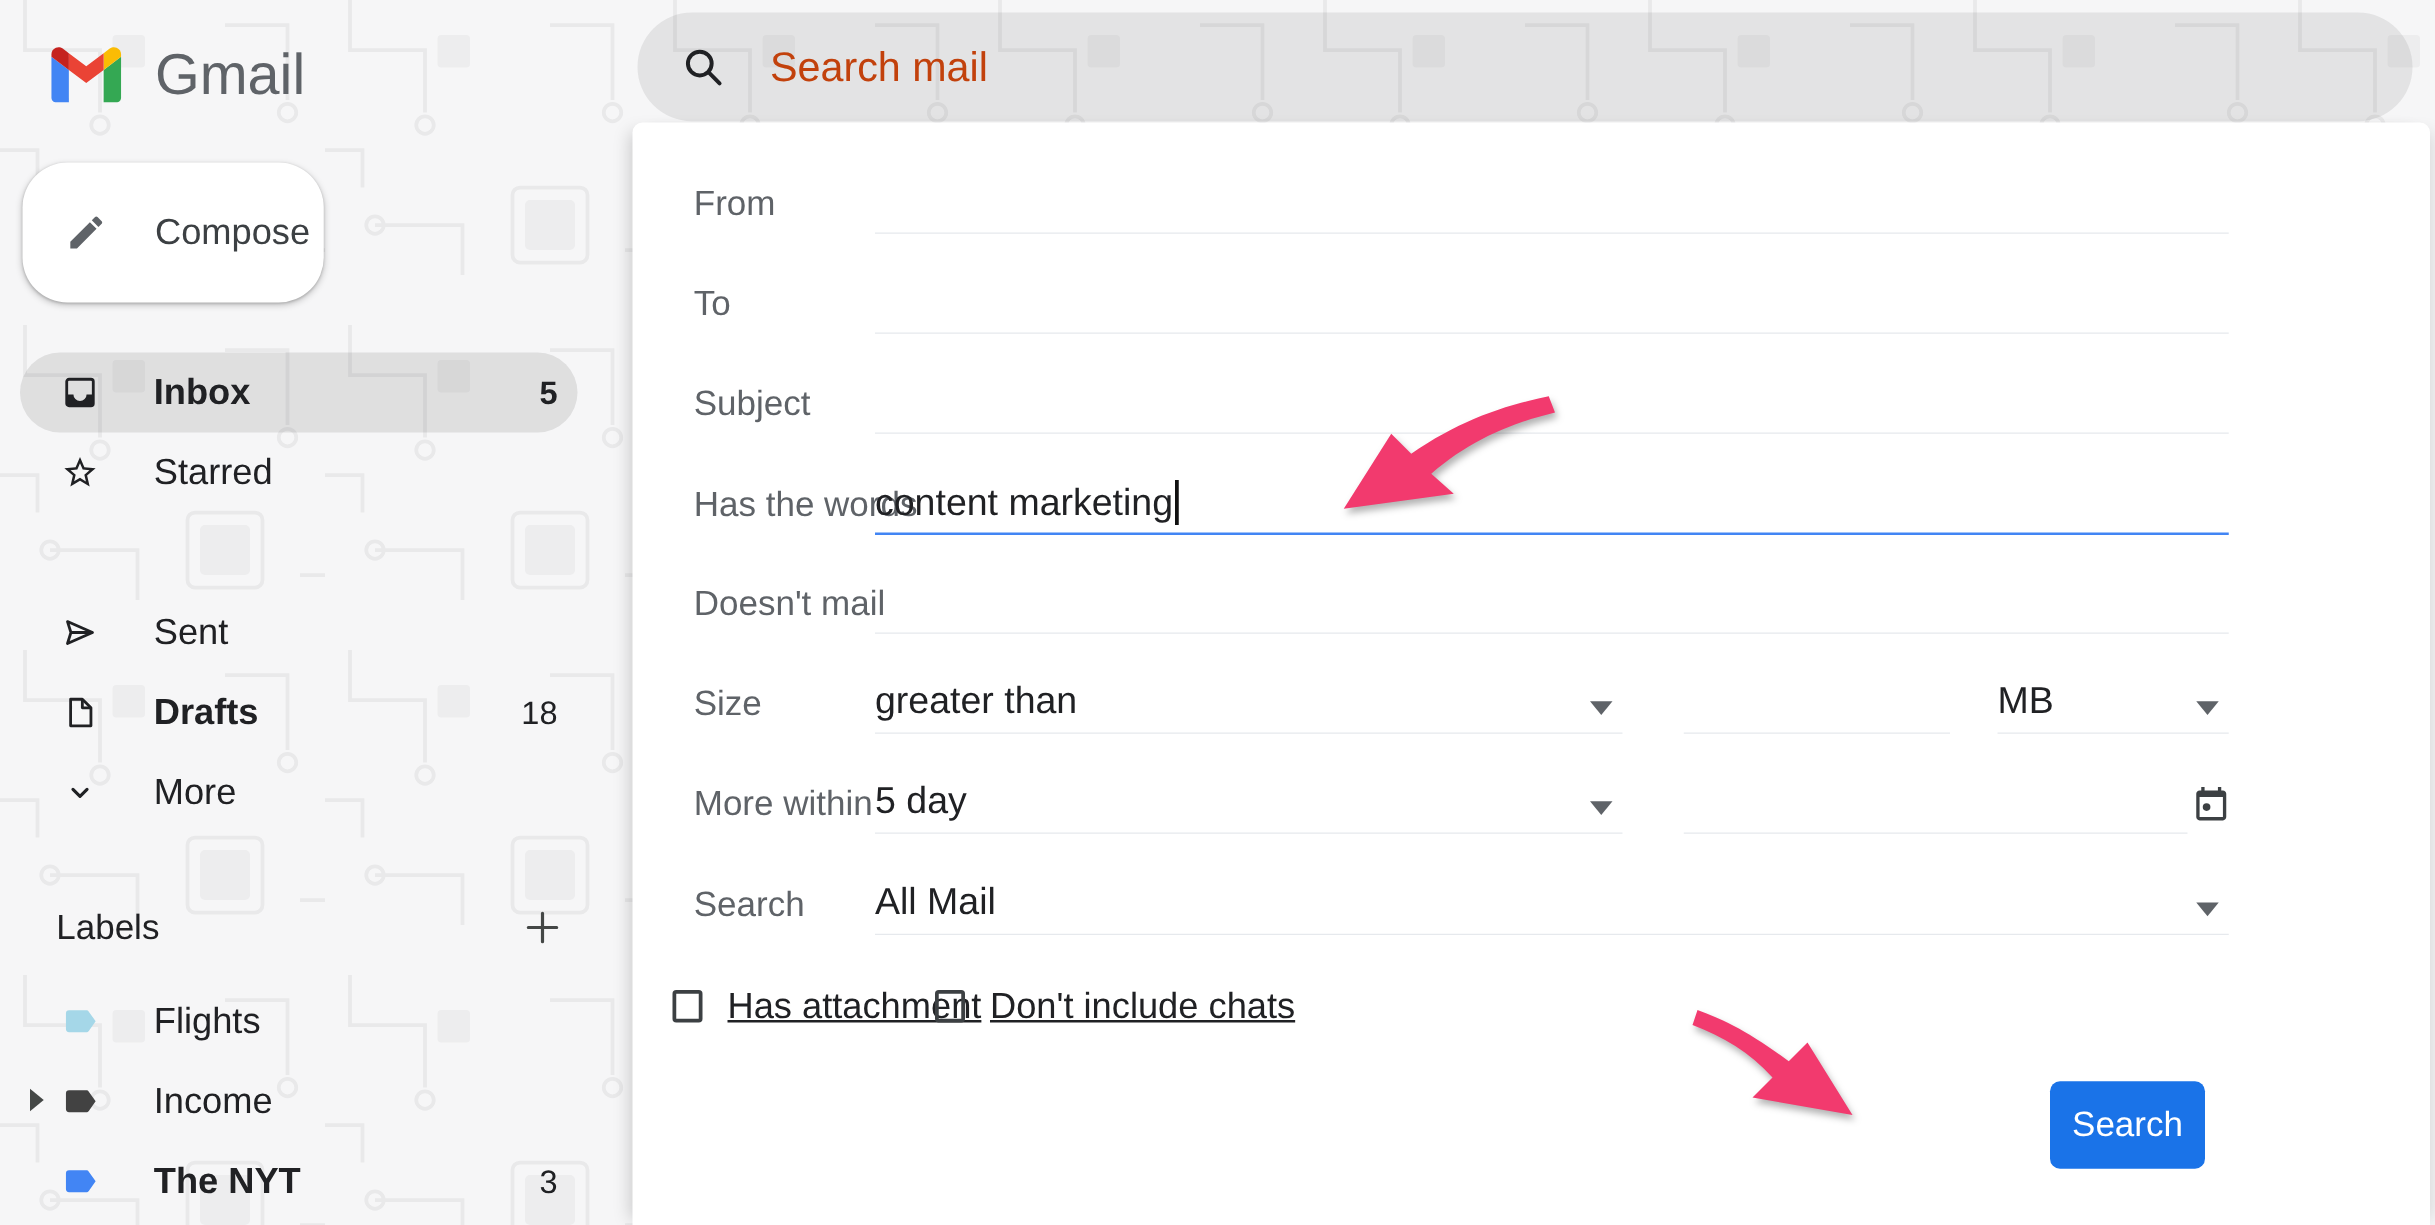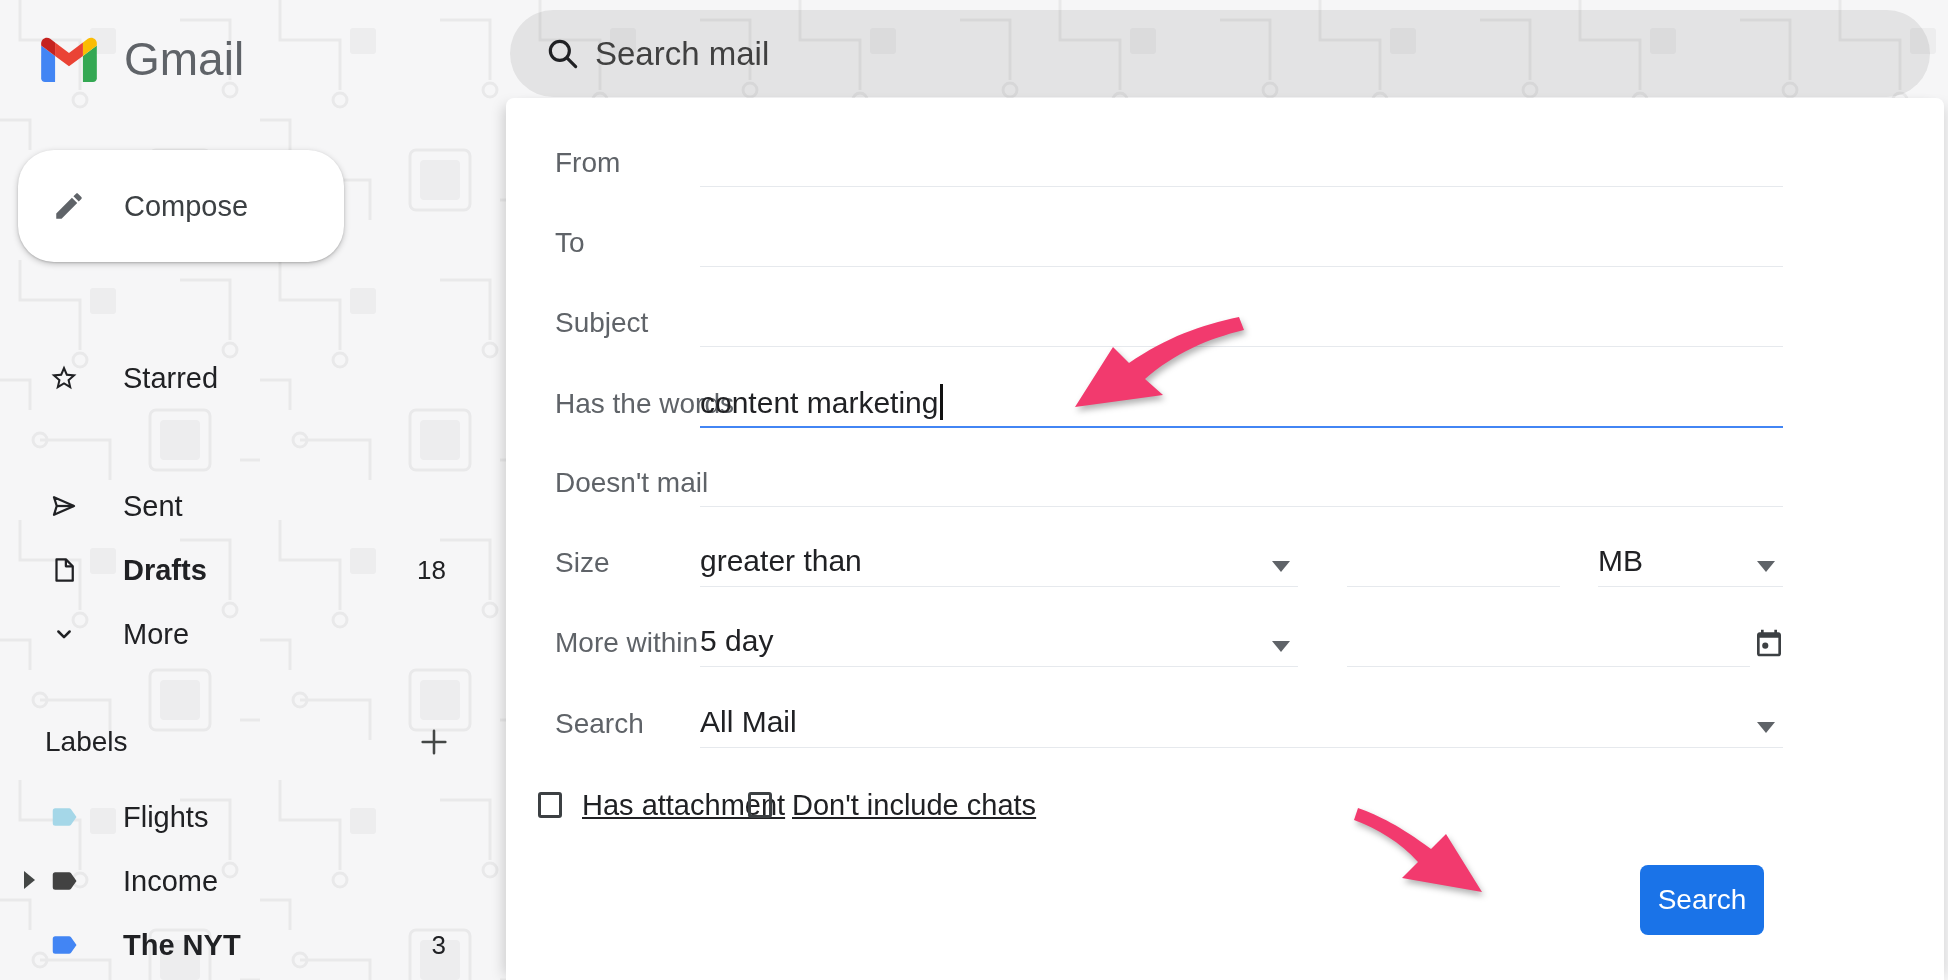--- a/index.html
+++ b/index.html
@@ -3,21 +3,21 @@
 <meta charset="utf-8">
 <style>
   html,body{margin:0;padding:0;}
   body{font-family:"Liberation Sans", sans-serif; background:#f4f4f5;}
   #stage{position:relative;width:1948px;height:980px;overflow:hidden;background:#f6f6f7;}
   #bg-pattern{position:absolute;inset:0;z-index:0;}
 
   
   .logo-wrap{position:absolute;left:40px;top:32px;z-index:2;display:flex;align-items:center;}
   .logo-text{font-size:46px;color:#5f6368;margin-left:26px;letter-spacing:0;}
-  .compose{position:absolute;left:18px;top:150px;width:326px;height:112px;background:#ffffff;
+  .compose{position:absolute;left:18px;top:130px;width:241px;height:112px;background:#ffffff;
     border-radius:36px;box-shadow:0 2px 6px rgba(0,0,0,0.22),0 1px 2px rgba(0,0,0,0.15);
     display:flex;align-items:center;z-index:2;cursor:pointer;}
   .compose .pencil{margin-left:34px;width:34px;height:34px;}
   .compose .compose-label{margin-left:38px;font-size:29px;color:#3c4043;font-weight:500;}
 
   .srow{position:absolute;left:16px;width:446px;height:64px;border-radius:32px;z-index:2;
     display:flex;align-items:center;cursor:pointer;}
   .srow.active{background:rgba(32,33,36,0.11);}
   .srow .sicon{position:absolute;left:33px;width:30px;height:30px;}
   .srow .slabel{position:absolute;left:107px;font-size:29px;color:#202124;}
@@ -28,21 +28,21 @@
 
   .labels-header{position:absolute;left:45px;top:710px;width:417px;height:64px;z-index:2;
     display:flex;align-items:center;}
   .labels-title{font-size:28px;color:#202124;}
   .plus-btn{position:absolute;left:372px;top:15px;width:34px;height:34px;cursor:pointer;}
 
   
   .searchbar{position:absolute;left:510px;top:10px;width:1420px;height:87px;border-radius:44px;
     background:rgba(32,33,36,0.085);z-index:3;display:flex;align-items:center;}
   .searchbar .mag{margin-left:34px;width:38px;height:38px;}
-  .searchbar .search-text{margin-left:13px;font-size:33px;color:#404040;}
+  .searchbar .search-text{margin-left:34px;font-size:33px;color:#c2410c;}
 
   
   .panel{position:absolute;left:506px;top:98px;width:1438px;height:882px;background:#ffffff;
     border-radius:8px 8px 0 0;z-index:2;
     box-shadow:-8px 2px 14px -6px rgba(0,0,0,0.18), 8px 2px 14px -6px rgba(0,0,0,0.12);}
   .frow{position:absolute;left:0;width:1438px;height:56px;}
   .flabel{position:absolute;left:49px;bottom:8px;font-size:28px;color:#5f6368;}
   .finput{position:absolute;left:194px;width:1083px;height:100%;box-sizing:border-box;
     border:none;outline:none;background:transparent;border-bottom:1px solid #e6e9ed;
     font-family:"Liberation Sans",sans-serif;font-size:30px;color:#202124;padding:0 0 6px 0;}
@@ -110,20 +110,28 @@
     <span class="logo-text">Gmail</span>
   </div>
 
   <div class="compose">
     <svg class="pencil" viewBox="0 0 24 24">
       <path fill="#5f6368" d="M3 17.25V21h3.75L17.81 9.94l-3.75-3.75L3 17.25zM20.71 7.04c.39-.39.39-1.02 0-1.41l-2.34-2.34c-.39-.39-1.02-.39-1.41 0l-1.83 1.83 3.75 3.75 1.83-1.83z"></path>
     </svg>
     <span class="compose-label">Compose</span>
   </div>
 
+  <div class="srow active" style="top:282px">
+    <svg class="sicon" viewBox="0 0 24 24">
+      <rect x="3.5" y="3.5" width="17" height="17" rx="1.5" fill="none" stroke="#202124" stroke-width="1.8"></rect>
+      <path d="M3.5 13.2h4.3a4.2 4.2 0 0 0 8.4 0h4.3v6.8h-17z" fill="#202124"></path>
+    </svg>
+    <span class="slabel bold">Inbox</span>
+    <span class="scount bold">5</span>
+  </div>
 
   <div class="srow" style="top:346px">
     <svg class="sicon" viewBox="0 0 24 24">
       <path fill="#202124" d="M22 9.24l-7.19-.62L12 2 9.19 8.63 2 9.24l5.46 4.73L5.82 21 12 17.27 18.18 21l-1.63-7.03L22 9.24zM12 15.4l-3.76 2.27 1-4.28-3.32-2.88 4.38-.38L12 6.1l1.71 4.04 4.38.38-3.32 2.88 1 4.28L12 15.4z"></path>
     </svg>
     <span class="slabel">Starred</span>
     <span class="scount"></span>
   </div>
 
 

